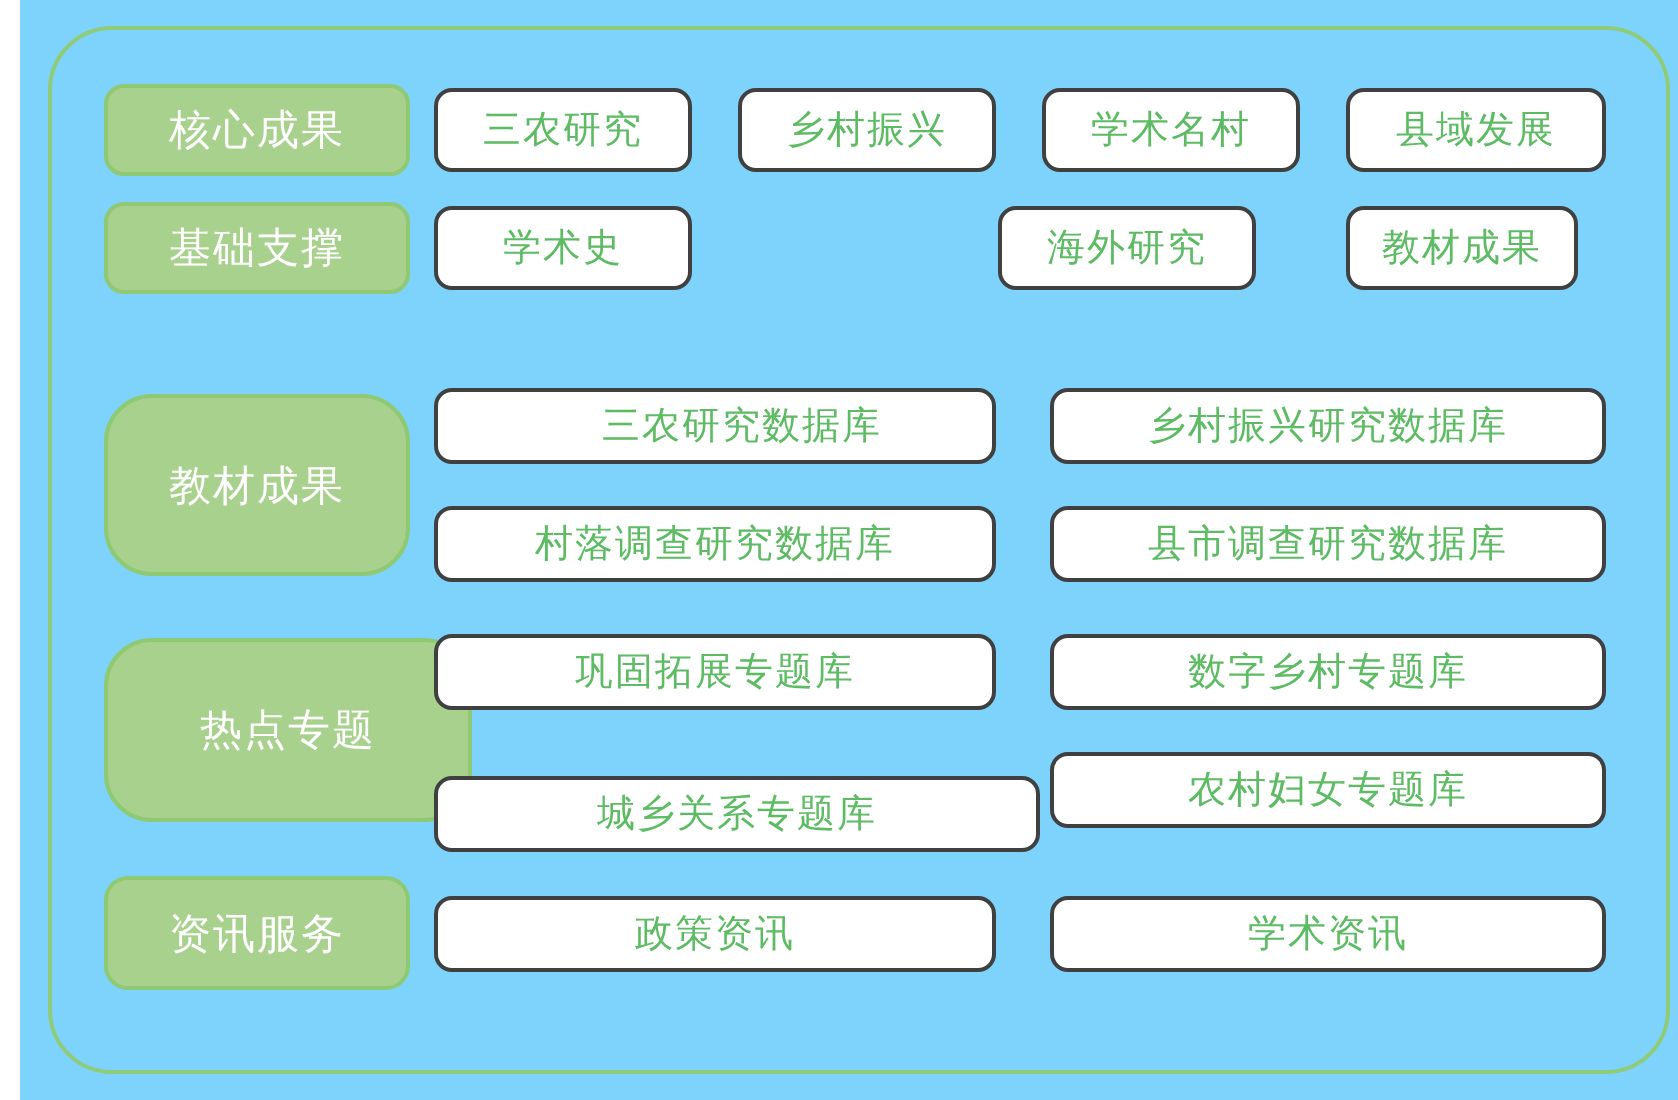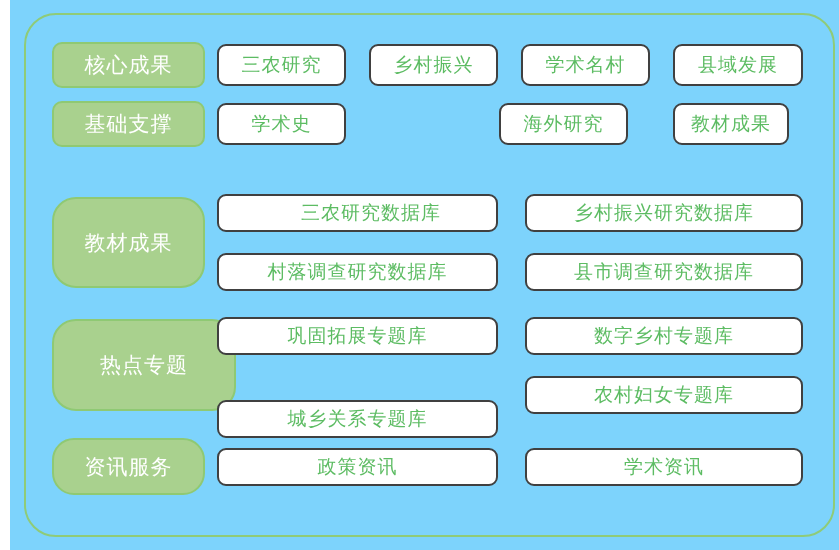--- a/index.html
+++ b/index.html
@@ -33,21 +33,21 @@
     justify-content: center;
     background: #A9D18E;
     border: 2px solid #8FC973;
     color: #ffffff;
     font-size: 21px;
     letter-spacing: 1px;
     box-sizing: border-box;
   }
   .cat.small { border-radius: 10px; }
   .cat.tall  { border-radius: 24px; }
-  .cat.mid   { border-radius: 22px; }
+  .cat.mid   { border-radius: 12px; }
   .btn {
     position: absolute;
     display: flex;
     align-items: center;
     justify-content: center;
     background: #ffffff;
     border: 2px solid #404040;
     border-radius: 9px;
     color: #5DBC63;
     font-size: 19px;
@@ -76,20 +76,20 @@
 
   <div class="cat tall" style="left:42px; top:197px; width:153px; height:91px;">教材成果</div>
   <div class="btn" style="left:207px; top:194px; width:281px; height:38px;padding-left:27px;">三农研究数据库</div>
   <div class="btn" style="left:515px; top:194px; width:278px; height:38px;">乡村振兴研究数据库</div>
   <div class="btn" style="left:207px; top:253px; width:281px; height:38px;">村落调查研究数据库</div>
   <div class="btn" style="left:515px; top:253px; width:278px; height:38px;">县市调查研究数据库</div>
 
   <div class="cat tall" style="left:42px; top:319px; width:184px; height:92px;">热点专题</div>
   <div class="btn" style="left:207px; top:317px; width:281px; height:38px;">巩固拓展专题库</div>
   <div class="btn" style="left:515px; top:317px; width:278px; height:38px;">数字乡村专题库</div>
-  <div class="btn" style="left:207px; top:400px; width:281px; height:38px;">城乡关系专题库</div>
+  <div class="btn" style="left:207px; top:388px; width:303px; height:38px;">城乡关系专题库</div>
   <div class="btn" style="left:515px; top:376px; width:278px; height:38px;">农村妇女专题库</div>
 
   <div class="cat mid" style="left:42px; top:438px; width:153px; height:57px;">资讯服务</div>
   <div class="btn" style="left:207px; top:448px; width:281px; height:38px;">政策资讯</div>
   <div class="btn" style="left:515px; top:448px; width:278px; height:38px;">学术资讯</div>
 
 </div>
 
 </body></html>

